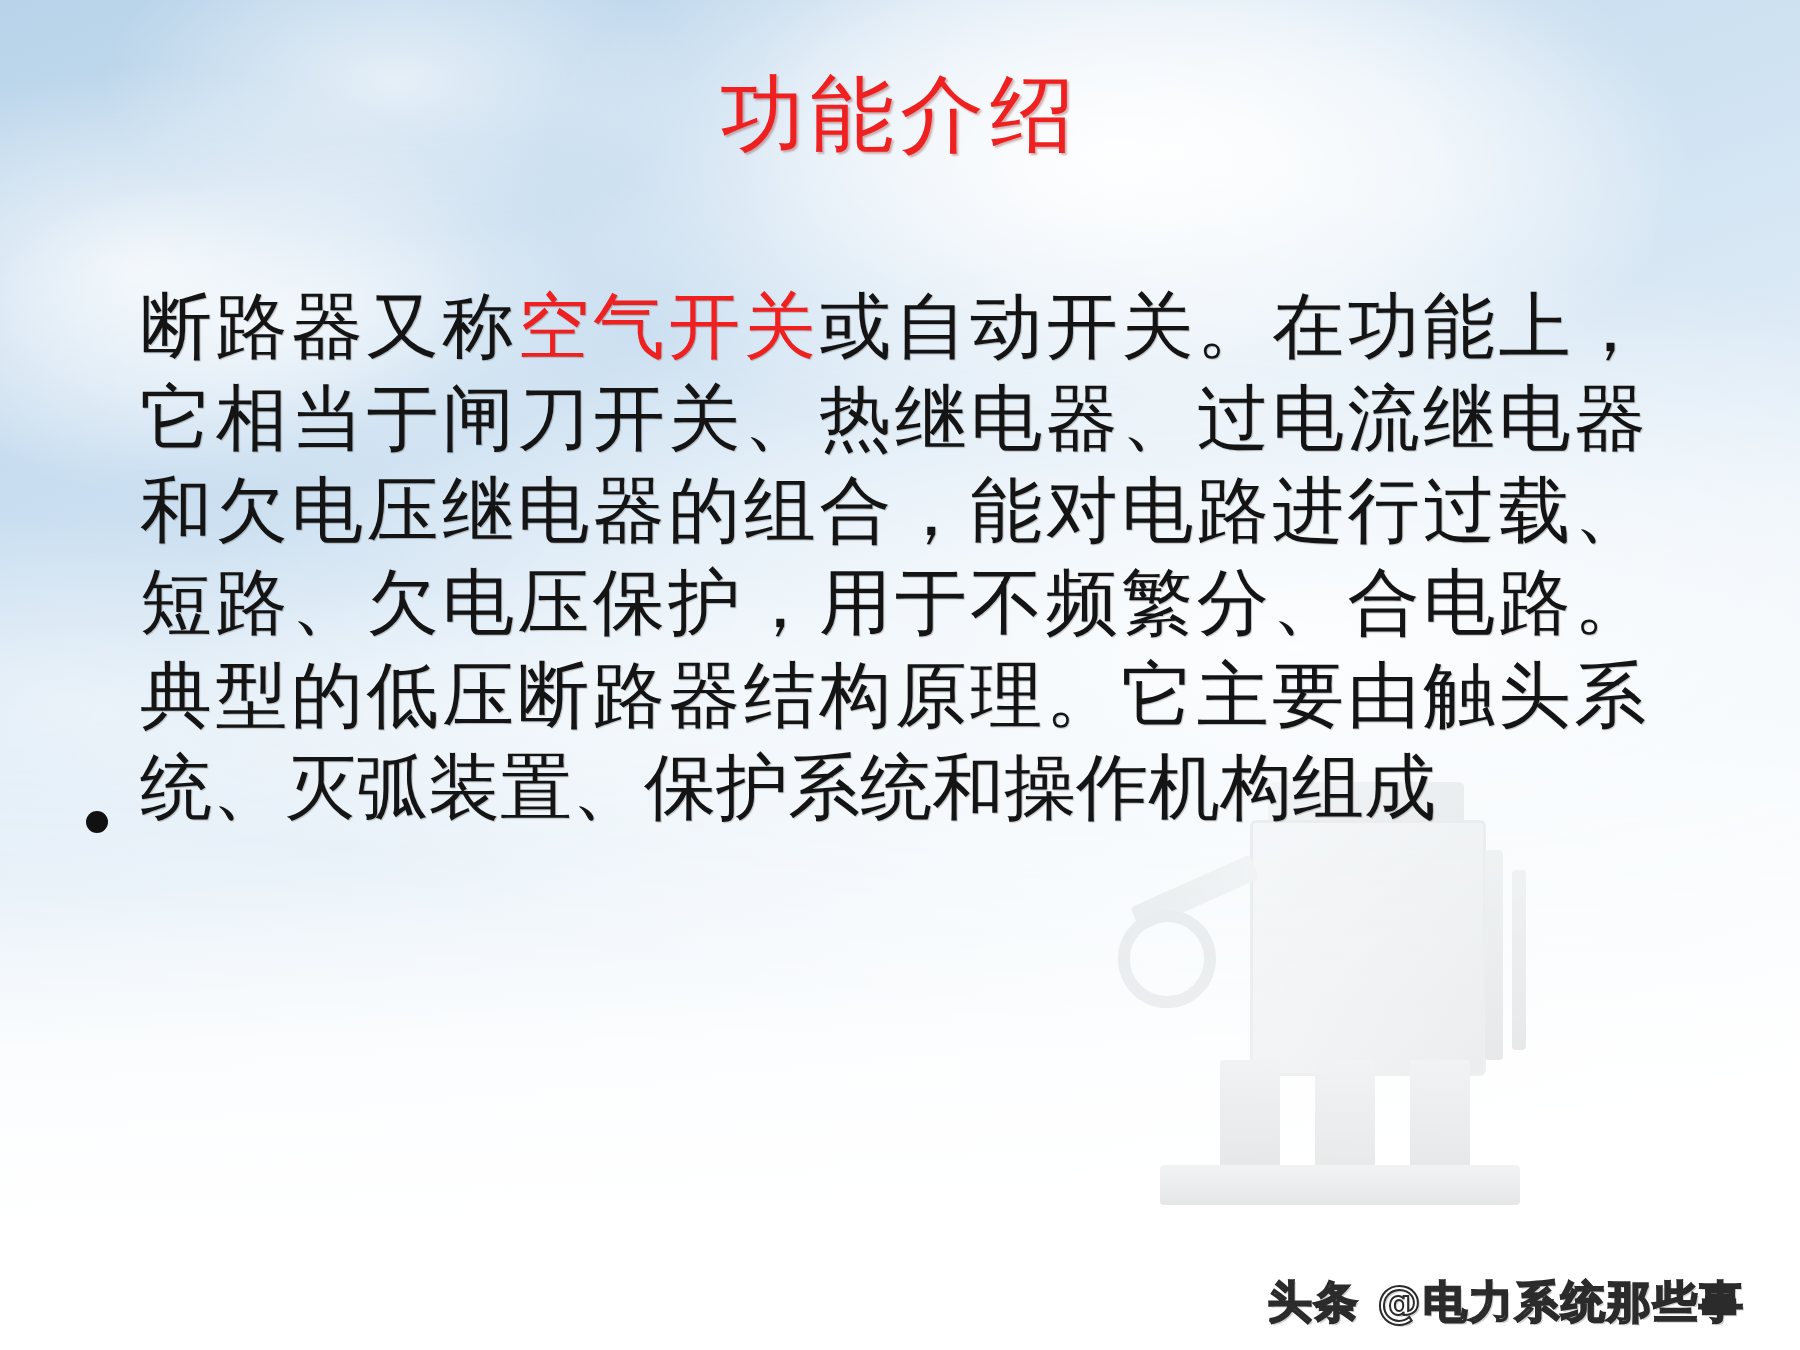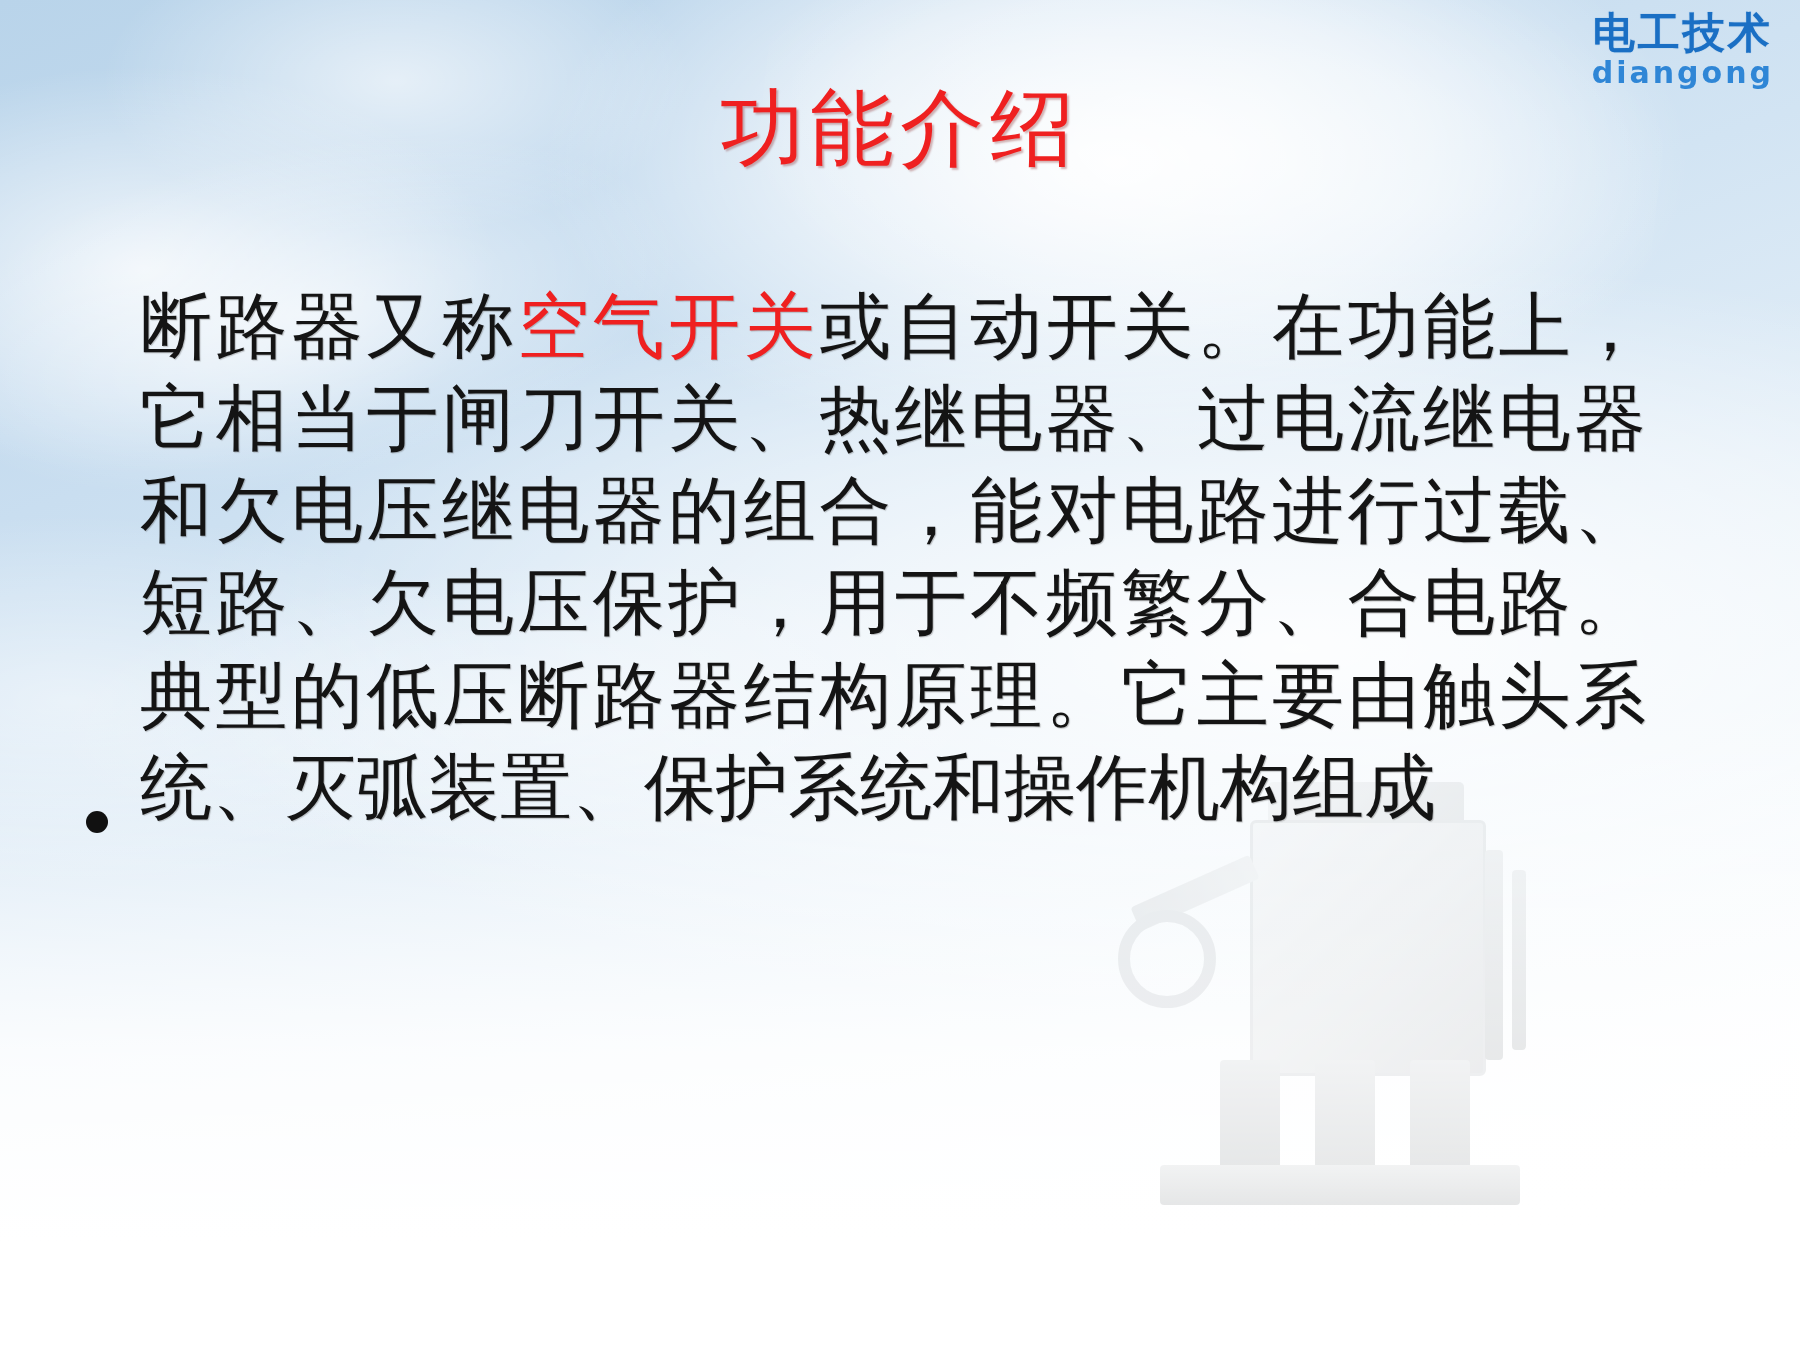--- a/index.html
+++ b/index.html
@@ -83,21 +83,21 @@
     font-weight: bold;
     font-size: 30px;
     letter-spacing: 3px;
     color: #2f86d6;
     margin-top: 4px;
   }
 
   
   .title {
     position: absolute;
-    top: 72px;
+    top: 58px;
     left: 0;
     width: 1800px;
     text-align: center;
     font-family: "DejaVu Serif", "Liberation Serif", serif;
     font-size: 84px;
     font-weight: normal;
     color: #ef2020;
     letter-spacing: 6px;
     text-shadow: 2px 2px 2px rgba(120,10,10,0.30);
     white-space: nowrap;
@@ -191,24 +191,20 @@
 </style>
 </head>
 <body>
 
 <div class="slide">
 
   <div class="cloud-band-a"></div>
   <div class="cloud-band-b"></div>
   <div class="cloud-band-c"></div>
 
-  <div class="logo">
-    <div class="logo-cn">电工技术</div>
-    <div class="logo-en">diangong</div>
-  </div>
 
   <div class="title">功能介绍</div>
 
   <div class="photo">
     <div class="ph ph-top"></div>
     <div class="ph ph-body"></div>
     <div class="ph ph-lug-a"></div>
     <div class="ph ph-lug-b"></div>
     <div class="ph ph-lug-c"></div>
     <div class="ph ph-arm"></div>
@@ -218,14 +214,15 @@
     <div class="ph ph-base"></div>
   </div>
 
   <div class="body-block">
     <div class="bullet-dot"></div>
     <div class="bullet-text">
       <span>断路器又称</span><span class="hl-red">空气开关</span><span>或自动开关。在功能上，它相当于闸刀开关、热继电器、过电流继电器和欠电压继电器的组合，能对电路进行过载、短路、欠电压保护，用于不频繁分、合电路。典型的低压断路器结构原理。它主要由触头系统、灭弧装置、保护系统和操作机构组成</span>
     </div>
   </div>
 
+  <div class="watermark">头条 @电力系统那些事</div>
 
 </div>
 
 </body></html>

